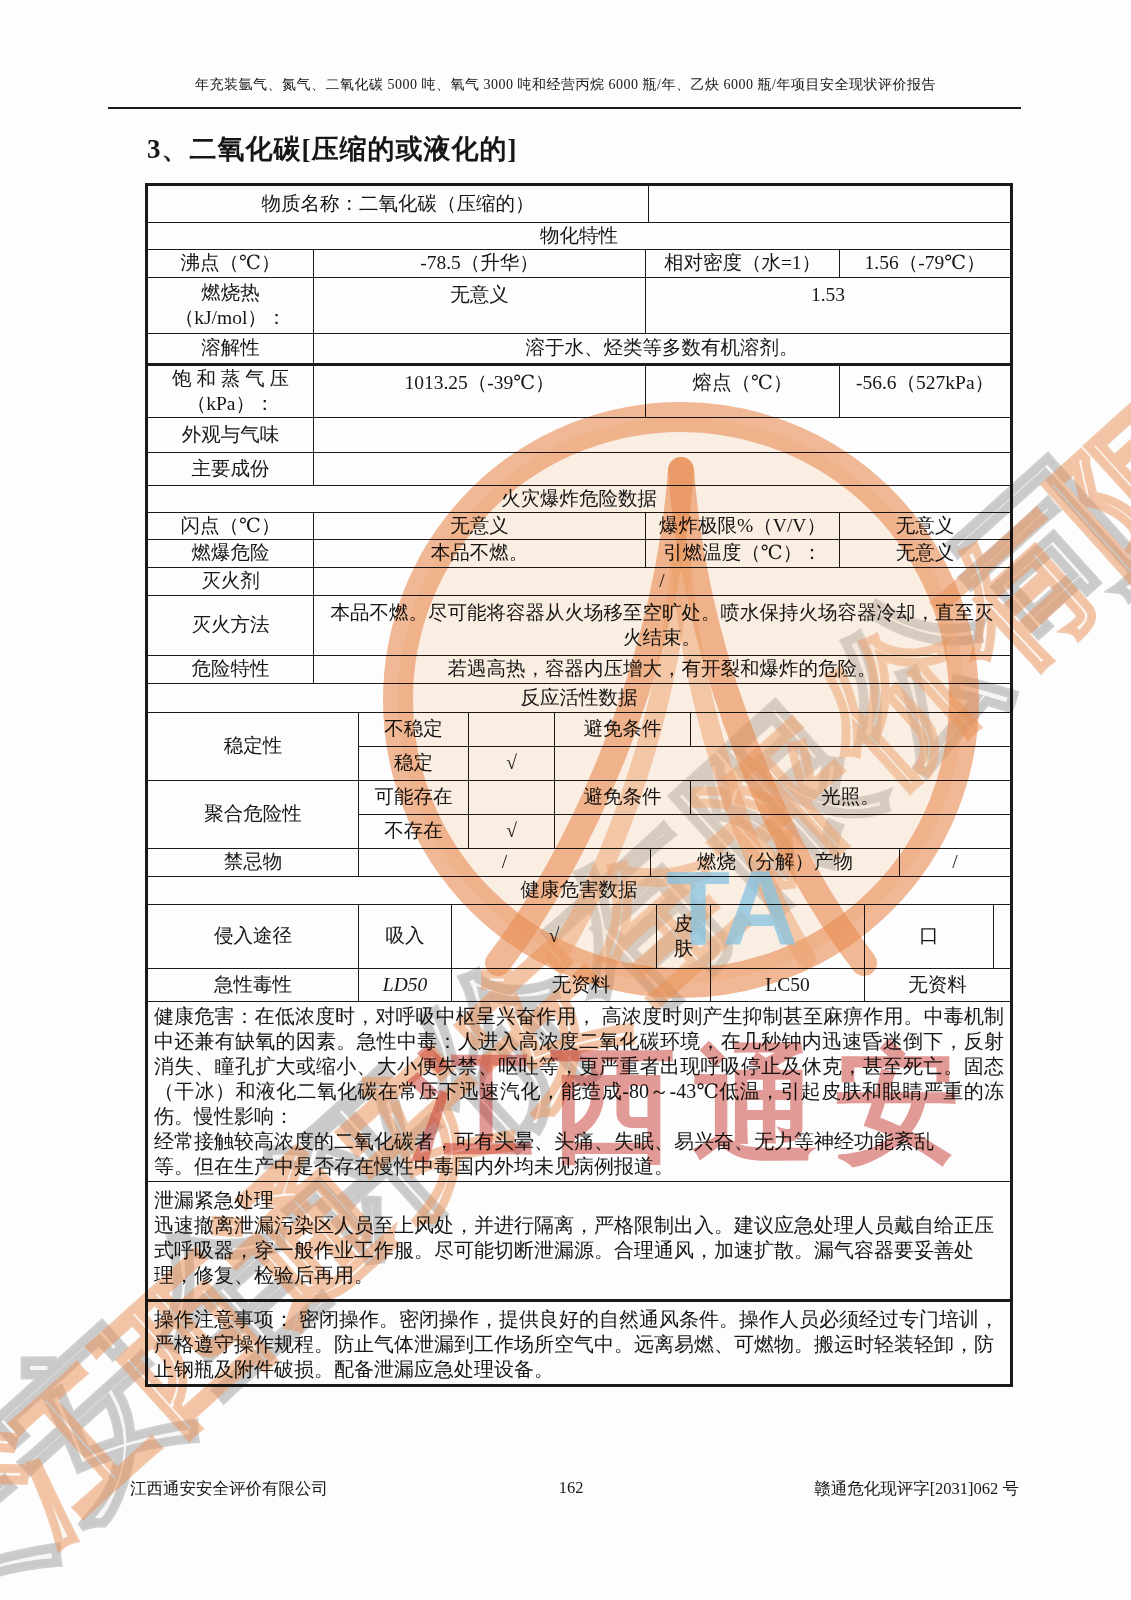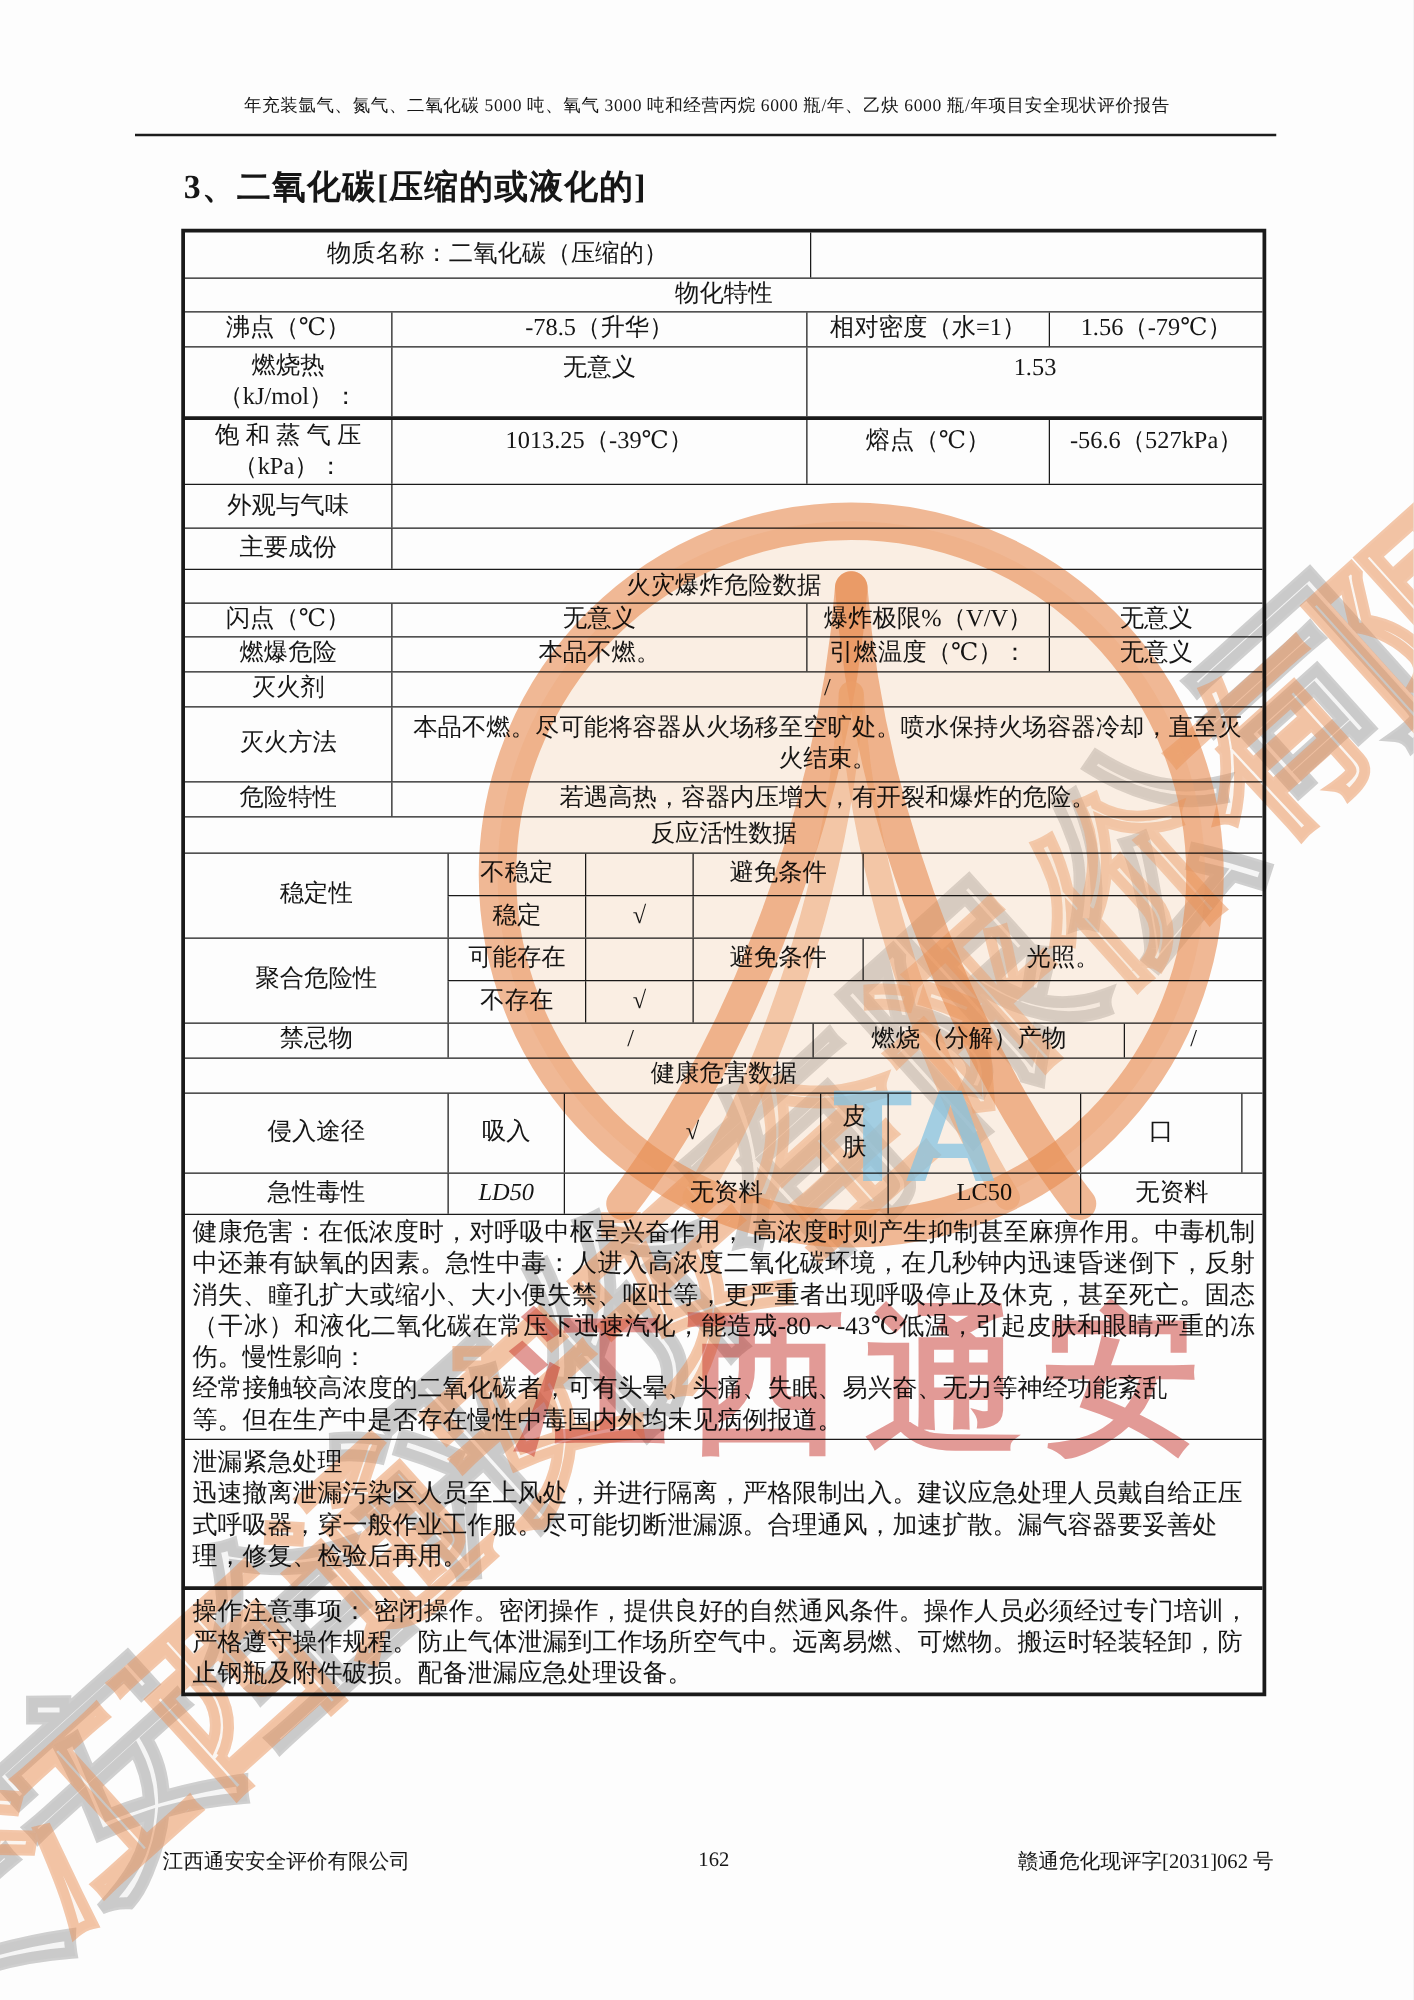--- a/index.html
+++ b/index.html
@@ -103,20 +103,24 @@
 
     <div class="tr" style="height:56px">
       <div class="td nbl c-l lab2">
         <span>燃烧热</span>
         <span>（kJ/mol）：</span>
       </div>
       <div class="td c-v1 vtop">无意义</div>
       <div class="td c-v2 vtop">1.53</div>
     </div>
 
+    <div class="tr" style="height:30px">
+      <div class="td nbl c-l">溶解性</div>
+      <div class="td" style="flex:1">溶于水、烃类等多数有机溶剂。</div>
+    </div>
 
     <div class="tr thick" style="height:54px">
       <div class="td nbl c-l lab2">
         <span>饱 和 蒸 气 压</span>
         <span>（kPa）：</span>
       </div>
       <div class="td c-v1 vtop">1013.25（-39℃）</div>
       <div class="td c-l2 vtop">熔点（℃）</div>
       <div class="td c-v2 vtop">-56.6（527kPa）</div>
     </div>

